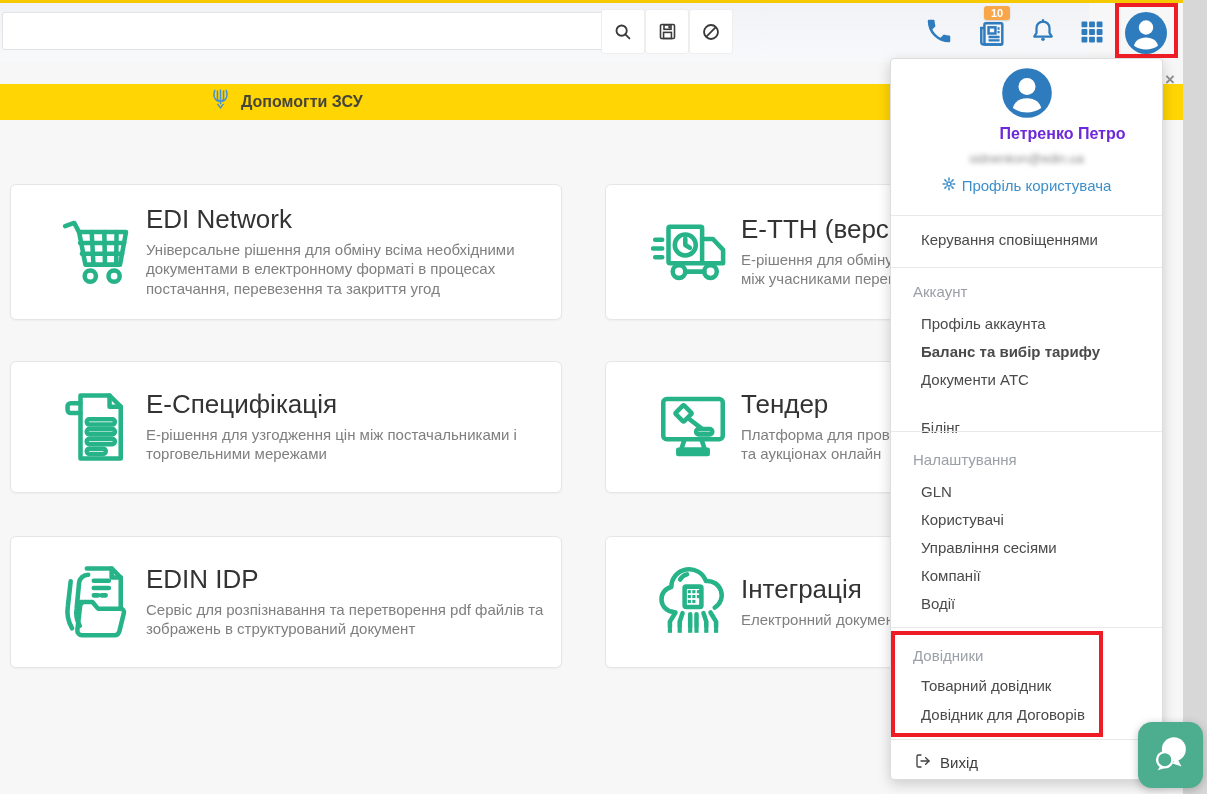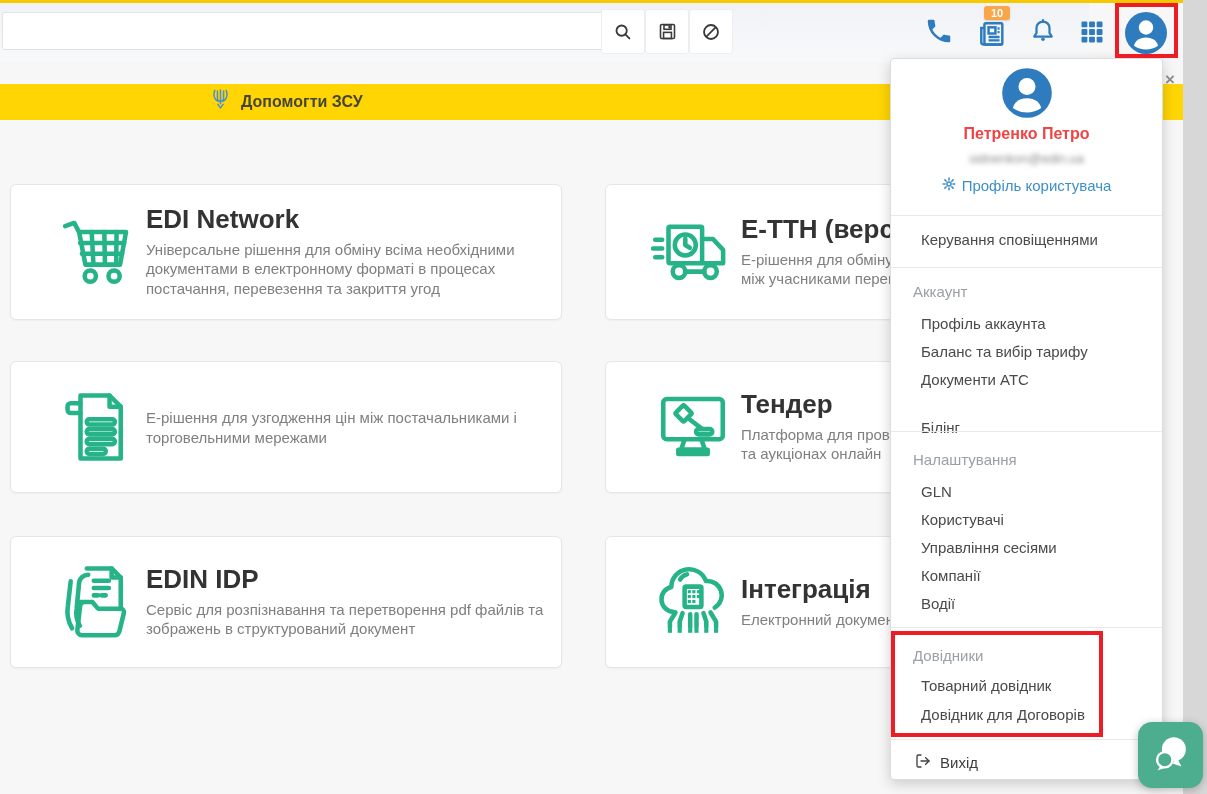--- a/index.html
+++ b/index.html
@@ -19,26 +19,26 @@
   
   .banner{position:absolute;left:0;top:62px;width:1183px;height:36px;background:#ffd503;z-index:2;cursor:pointer;margin-top:22px;}
   .banner-inner{position:absolute;left:210px;top:0;height:36px;display:flex;align-items:center;gap:10px;}
   .banner-label{font-size:16px;font-weight:bold;color:#45453c;}
   .banner-close{position:absolute;left:1160px;top:62px;width:20px;height:36px;line-height:36px;text-align:center;color:#8f8f8f;font-size:17px;font-weight:bold;cursor:pointer;z-index:2;}
   
   .card{position:absolute;background:#fff;border:1px solid #e6e6e8;border-radius:6px;box-shadow:0 1px 2px rgba(0,0,0,.04);z-index:1;cursor:pointer;}
   .card-icon{position:absolute;left:45px;top:50%;transform:translateY(-50%);width:84px;height:84px;}
   .card-icon svg{display:block;width:100%;height:100%;}
   .card-text{position:absolute;left:135px;top:50%;transform:translateY(-50%);width:400px;}
-  .card-title{font-size:26px;font-weight:bold;color:#333;margin:0 0 5px 0;line-height:1.15;}
+  .card-title{font-size:26px;font-weight:normal;color:#333;margin:0 0 5px 0;line-height:1.15;}
   .card-desc{font-size:15px;color:#7f7f7f;line-height:1.3;white-space:pre-line;}
   
   .dropdown{position:absolute;left:890px;top:58px;width:273px;height:722px;background:#fff;border:1px solid #ddd;border-radius:4px;box-shadow:0 4px 14px rgba(0,0,0,.18);z-index:30;box-sizing:border-box;}
   .dd-avatar{position:absolute;left:50%;transform:translateX(-50%);top:8px;width:52px;height:52px;}
-  .dd-name{position:absolute;left:0;top:66px;width:100%;text-align:center;font-size:16px;font-weight:bold;color:#ef4444;}
+  .dd-name{position:absolute;left:0;top:66px;width:100%;text-align:center;font-size:16px;font-weight:bold;color:#6d28d9;padding-left:36px;}
   .dd-email{position:absolute;left:0;top:92px;width:100%;text-align:center;font-size:13px;color:#8a8a8a;filter:blur(2.5px);}
   .dd-profile{position:absolute;left:0;top:118px;width:100%;text-align:center;font-size:15px;color:#3d8fc9;cursor:pointer;display:flex;align-items:center;justify-content:center;gap:6px;}
   .dd-divider{position:absolute;left:0;width:100%;height:1px;background:#e9e9e9;}
   .dd-item{position:absolute;left:30px;font-size:15px;color:#4a4a4a;cursor:pointer;white-space:nowrap;}
   .dd-head{position:absolute;left:22px;font-size:15px;color:#9aa0a6;white-space:nowrap;}
   .dd-logout{position:absolute;left:24px;top:694px;display:flex;align-items:center;gap:9px;font-size:15px;color:#3f3f3f;cursor:pointer;}
   
   .anno{position:absolute;border:4px solid #ee1c24;z-index:40;pointer-events:none;}
   .anno-avatar{left:1115px;top:3px;width:55px;height:47px;}
   .anno-dicts{left:891px;top:631px;width:204px;height:98px;}
@@ -197,20 +197,21 @@
           <path d="M7 3h8.3l3.2 3.2V21H7z"></path>
           <path d="M15.3 3v3.2h3.2"></path>
           <path d="M7 5.2H4.2a.9.9 0 00-.9.9v1a.9.9 0 00.9.9H7"></path>
           <rect x="8.8" y="9.8" width="8" height="1.5" rx="0.7"></rect>
           <rect x="8.8" y="12.6" width="8" height="1.5" rx="0.7"></rect>
           <rect x="8.8" y="15.4" width="8" height="1.5" rx="0.7"></rect>
           <rect x="8.8" y="18.2" width="5.4" height="1.5" rx="0.7"></rect>
         </svg>
     </div>
     <div class="card-text">
+      <div class="card-title">Е-Специфікація</div>
       <div class="card-desc">Е-рішення для узгодження цін між постачальниками і
 торговельними мережами</div>
     </div>
   </div>
 
   <div class="card" style="left:605px;top:361px;width:550px;height:130px;">
     <div class="card-icon">
       <svg viewBox="0 0 24 24" fill="none" stroke="#27b388" stroke-width="1.3" stroke-linecap="round" stroke-linejoin="round">
           <rect x="3.5" y="4" width="17" height="11.5" rx="1"></rect>
           <path d="M9.6 15.5l-1 3h6.8l-1-3"></path>
@@ -297,21 +298,21 @@
       </span>
       <span>Профіль користувача</span>
     </div>
 
     <div class="dd-divider" style="top:156px;"></div>
     <div class="dd-item" style="top:172px;">Керування сповіщеннями</div>
     <div class="dd-divider" style="top:208px;"></div>
 
     <div class="dd-head" style="top:224px;">Аккаунт</div>
     <div class="dd-item" style="top:256px;">Профіль аккаунта</div>
-    <div class="dd-item" style="top:284px;">Баланс та вибір тарифу</div>
+    <div class="dd-item" style="top:284px;font-weight:bold;">Баланс та вибір тарифу</div>
     <div class="dd-item" style="top:312px;">Документи АТС</div>
     <div class="dd-item" style="top:360px;">Білінг</div>
     <div class="dd-divider" style="top:372px;"></div>
 
     <div class="dd-head" style="top:392px;">Налаштування</div>
     <div class="dd-item" style="top:424px;">GLN</div>
     <div class="dd-item" style="top:452px;">Користувачі</div>
     <div class="dd-item" style="top:480px;">Управління сесіями</div>
     <div class="dd-item" style="top:508px;">Компанії</div>
     <div class="dd-item" style="top:536px;">Водії</div>

